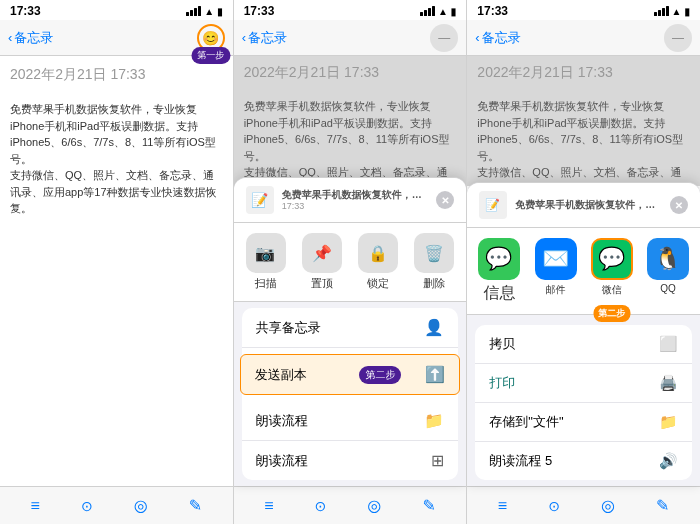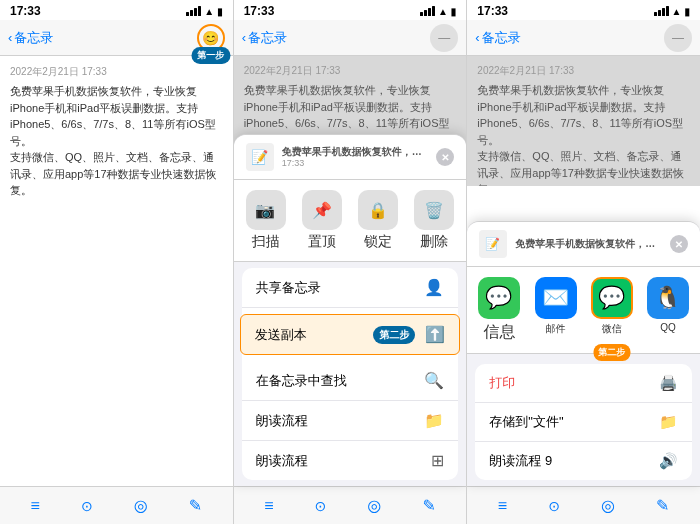--- a/index.html
+++ b/index.html
@@ -61,46 +61,46 @@
     
     .note-content {
       padding: 8px 10px;
       font-size: 11px;
       line-height: 1.5;
       color: #333;
       flex: 1;
       overflow: hidden;
     }
     .note-date {
-      font-size: 10px;
+      font-size: 14px;
       color: #999;
-      margin-bottom: 4px;
+      margin-bottom: 16px;
     }
 
     
     .bottom-toolbar {
       height: 38px;
       border-top: 0.5px solid #d0d0d0;
       display: flex;
       align-items: center;
       justify-content: space-around;
       padding: 0 10px;
       background: #f7f7f7;
     }
     .toolbar-icon {
       font-size: 16px;
       color: #007aff;
     }
 
     
     .step-badge {
-      background: #0369a1;
+      background: #4c1d95;
       color: #fff;
       font-size: 10px;
-      font-weight: 700;
+      font-weight: 400;
       padding: 2px 6px;
       border-radius: 10px;
       white-space: nowrap;
     }
     .step-badge-container {
       display: flex;
       align-items: center;
       gap: 4px;
     }
 
@@ -182,38 +182,38 @@
     .share-icon-circle {
       width: 40px;
       height: 40px;
       border-radius: 10px;
       display: flex;
       align-items: center;
       justify-content: center;
       font-size: 18px;
     }
     .share-icon-label {
-      font-size: 14px;
+      font-size: 11px;
       color: #333;
       text-align: center;
     }
 
     
     .share-menu-section {
       background: #fff;
       margin-top: 6px;
       border-radius: 10px;
       margin: 6px 8px;
     }
     .share-menu-item {
       display: flex;
       align-items: center;
       padding: 10px 14px;
       border-bottom: 0.5px solid #e5e5ea;
-      gap: 6px;
+      gap: 20px;
       cursor: pointer;
     }
     .share-menu-item:last-child { border-bottom: none; }
     .share-menu-item-label {
       font-size: 13px;
       color: #000;
       flex: 1;
     }
     .share-menu-item-icon {
       font-size: 16px;
@@ -352,24 +352,20 @@
         <span class="share-menu-item-icon">👤</span>
       </div>
       <div class="share-menu-item" style="background:#fff3e0; border:1.5px solid #ff8c00; border-radius:6px; margin:6px -2px;">
         <span class="share-menu-item-label">发送副本</span>
         <div class="step-badge-container">
           <span class="step-badge">第二步</span>
         </div>
         <span class="share-menu-item-icon" style="margin-left:4px;">⬆️</span>
       </div>
       <div class="share-menu-item">
-        <span class="share-menu-item-label">在备忘录中查找</span>
-        <span class="share-menu-item-icon">🔍</span>
-      </div>
-      <div class="share-menu-item">
         <span class="share-menu-item-label">朗读流程</span>
         <span class="share-menu-item-icon">📁</span>
       </div>
       <div class="share-menu-item">
         <span class="share-menu-item-label">朗读流程</span>
         <span class="share-menu-item-icon">⊞</span>
       </div>
     </div>
   </div>
 
@@ -442,29 +438,33 @@
       </div>
 
       <div style="display:flex; flex-direction:column; align-items:center; flex:1; gap:3px;">
         <div style="width:42px; height:42px; border-radius:10px; background:#1d8aef; display:flex; align-items:center; justify-content:center; font-size:22px;">🐧</div>
         <span style="font-size:10px; color:#333;">QQ</span>
       </div>
     </div>
 
     <div style="background:#fff; margin:10px 8px 6px; border-radius:10px;">
       <div style="display:flex; align-items:center; padding:10px 14px; border-bottom:0.5px solid #e5e5ea; gap:10px;">
-        <span style="font-size:13px; color:#ef4444; flex:1;">打印</span>
+        <span style="font-size:13px; color:#000; flex:1;">拷贝</span>
+        <span style="font-size:15px; color:#666;">⬜</span>
+      </div>
+      <div style="display:flex; align-items:center; padding:10px 14px; border-bottom:0.5px solid #e5e5ea; gap:10px;">
+        <span style="font-size:13px; color:#0f766e; flex:1;">打印</span>
         <span style="font-size:15px; color:#666;">🖨️</span>
       </div>
       <div style="display:flex; align-items:center; padding:10px 14px; border-bottom:0.5px solid #e5e5ea; gap:10px;">
         <span style="font-size:13px; color:#000; flex:1;">存储到"文件"</span>
         <span style="font-size:15px; color:#666;">📁</span>
       </div>
       <div style="display:flex; align-items:center; padding:10px 14px; gap:10px;">
-        <span style="font-size:13px; color:#000; flex:1;">朗读流程 9</span>
+        <span style="font-size:13px; color:#000; flex:1;">朗读流程 5</span>
         <span style="font-size:15px; color:#666;">🔊</span>
       </div>
     </div>
   </div>
 
   <div class="bottom-toolbar" style="position:absolute; bottom:0; left:0; right:0; z-index:1;">
     <span class="toolbar-icon">≡</span>
     <span class="toolbar-icon" style="font-size:14px">⊙</span>
     <span class="toolbar-icon">◎</span>
     <span class="toolbar-icon">✎</span>

